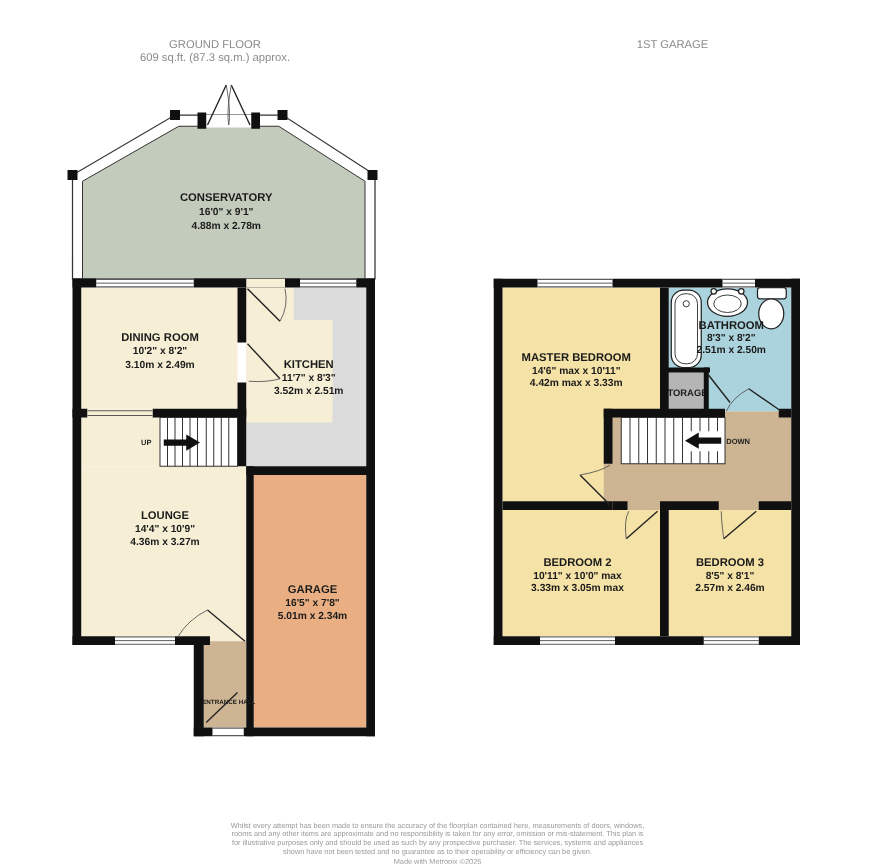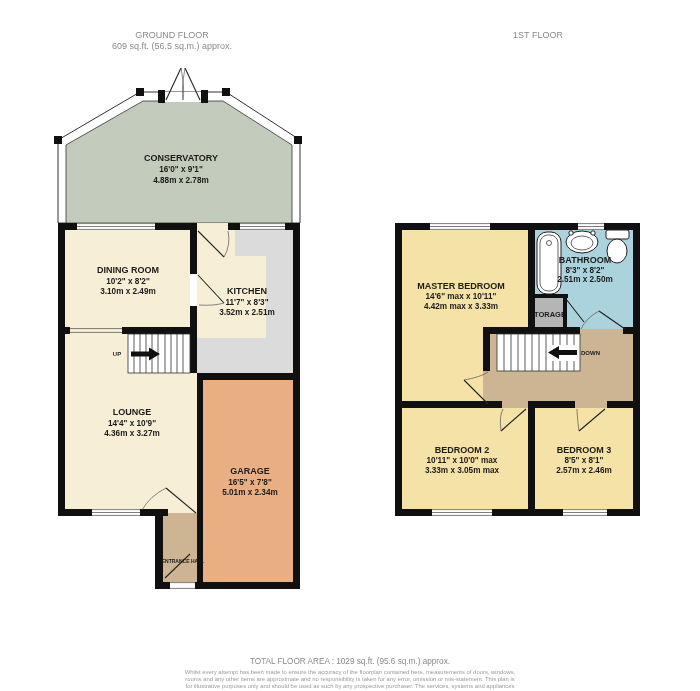--- a/index.html
+++ b/index.html
@@ -31,24 +31,24 @@
   .smlbl{font:700 6px "Liberation Sans",sans-serif;fill:#222;}
   .stlbl{font:700 7.5px "Liberation Sans",sans-serif;fill:#1b1b1b;}
 </style>
 </head>
 <body>
 
 <div class="canvas">
 
   <div class="hdr hdr-ground">
     <div>GROUND FLOOR</div>
-    <div>609 sq.ft. (56.5 sq.m.) approx.</div>
+    <div>609 sq.ft. (87.3 sq.m.) approx.</div>
   </div>
   <div class="hdr hdr-first">
-    <div>1ST FLOOR</div>
+    <div>1ST GARAGE</div>
   </div>
 
   <svg width="700" height="691" viewBox="0 0 700 691">
 
     <g>
 
       <g>
         <path d="M58,207 L58,124 L140,76 L226,76 L300,124 L300,207 Z" fill="#ffffff" stroke="#333" stroke-width="1"></path>
         <path class="f-cons" d="M66,207 L66,129 L143,85 L223,85 L292,129 L292,207 Z" stroke="#333" stroke-width="0.8"></path>
         <rect x="164" y="76" width="38" height="10" fill="#ffffff"></rect>
@@ -274,18 +274,17 @@
         <text class="rdim" x="462" y="457" text-anchor="middle">3.33m x 3.05m max</text>
 
         <text class="rname" x="584" y="437" text-anchor="middle">BEDROOM 3</text>
         <text class="rdim" x="584" y="447" text-anchor="middle">8'5" x 8'1"</text>
         <text class="rdim" x="584" y="457" text-anchor="middle">2.57m x 2.46m</text>
       </g>
     </g>
   </svg>
 
   <div class="footer">
-    <div class="total">TOTAL FLOOR AREA : 1029 sq.ft. (95.6 sq.m.) approx.</div>
     <div class="disclaimer">Whilst every attempt has been made to ensure the accuracy of the floorplan contained here, measurements of doors, windows, rooms and any other items are approximate and no responsibility is taken for any error, omission or mis-statement. This plan is for illustrative purposes only and should be used as such by any prospective purchaser. The services, systems and appliances shown have not been tested and no guarantee as to their operability or efficiency can be given.</div>
     <div class="credit">Made with Metropix ©2025</div>
   </div>
 
 </div>
 
 </body></html>

